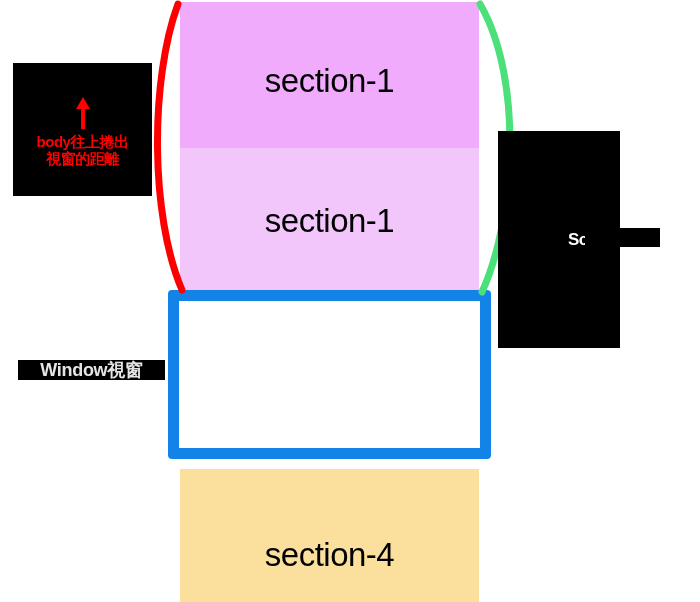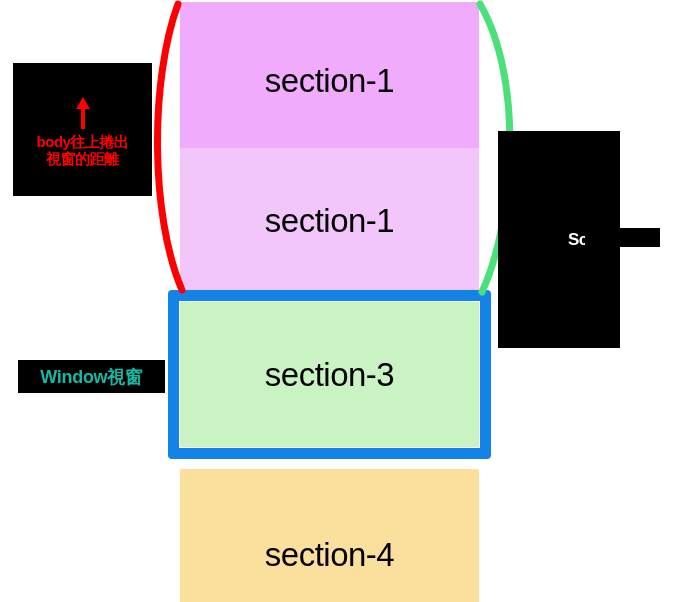--- a/index.html
+++ b/index.html
@@ -126,25 +126,25 @@
   #scrollheight-redaction {
     position: absolute;
     left: 585px; top: 228px;
     width: 75px; height: 19px;
     background: #000000;
     z-index: 7;
   }
 
   #window-callout {
     left: 18px; top: 360px;
-    width: 147px; height: 33px;
+    width: 147px; height: 20px;
     display: flex;
     align-items: center;
     justify-content: center;
-    color: #14b8a6;
+    color: #e5e5e5;
     font-weight: bold;
     font-size: 18px;
     white-space: nowrap;
     letter-spacing: -0.3px;
   }
 </style>
 </head>
 <body>
 
 <div id="stage">
@@ -156,23 +156,20 @@
   <div class="section" id="section-2">
     <span>section-1</span>
   </div>
 
   <div class="section" id="section-4">
     <span>section-4</span>
   </div>
 
   <div id="viewport-frame"></div>
 
-  <div id="section-3-inner">
-    <span>section-3</span>
-  </div>
 
   <svg class="arc-svg" viewBox="0 0 700 602">
 
     <path d="M 178 4 C 150 80, 150 215, 182 290" fill="none" stroke="#fe0000" stroke-width="7" stroke-linecap="round"></path>
 
     <path d="M 480 4 C 524 80, 515 220, 482 292" fill="none" stroke="#4ce07b" stroke-width="7" stroke-linecap="round"></path>
   </svg>
 
   <div class="callout" id="scrolltop-callout">
     <div class="ct-arrow">

